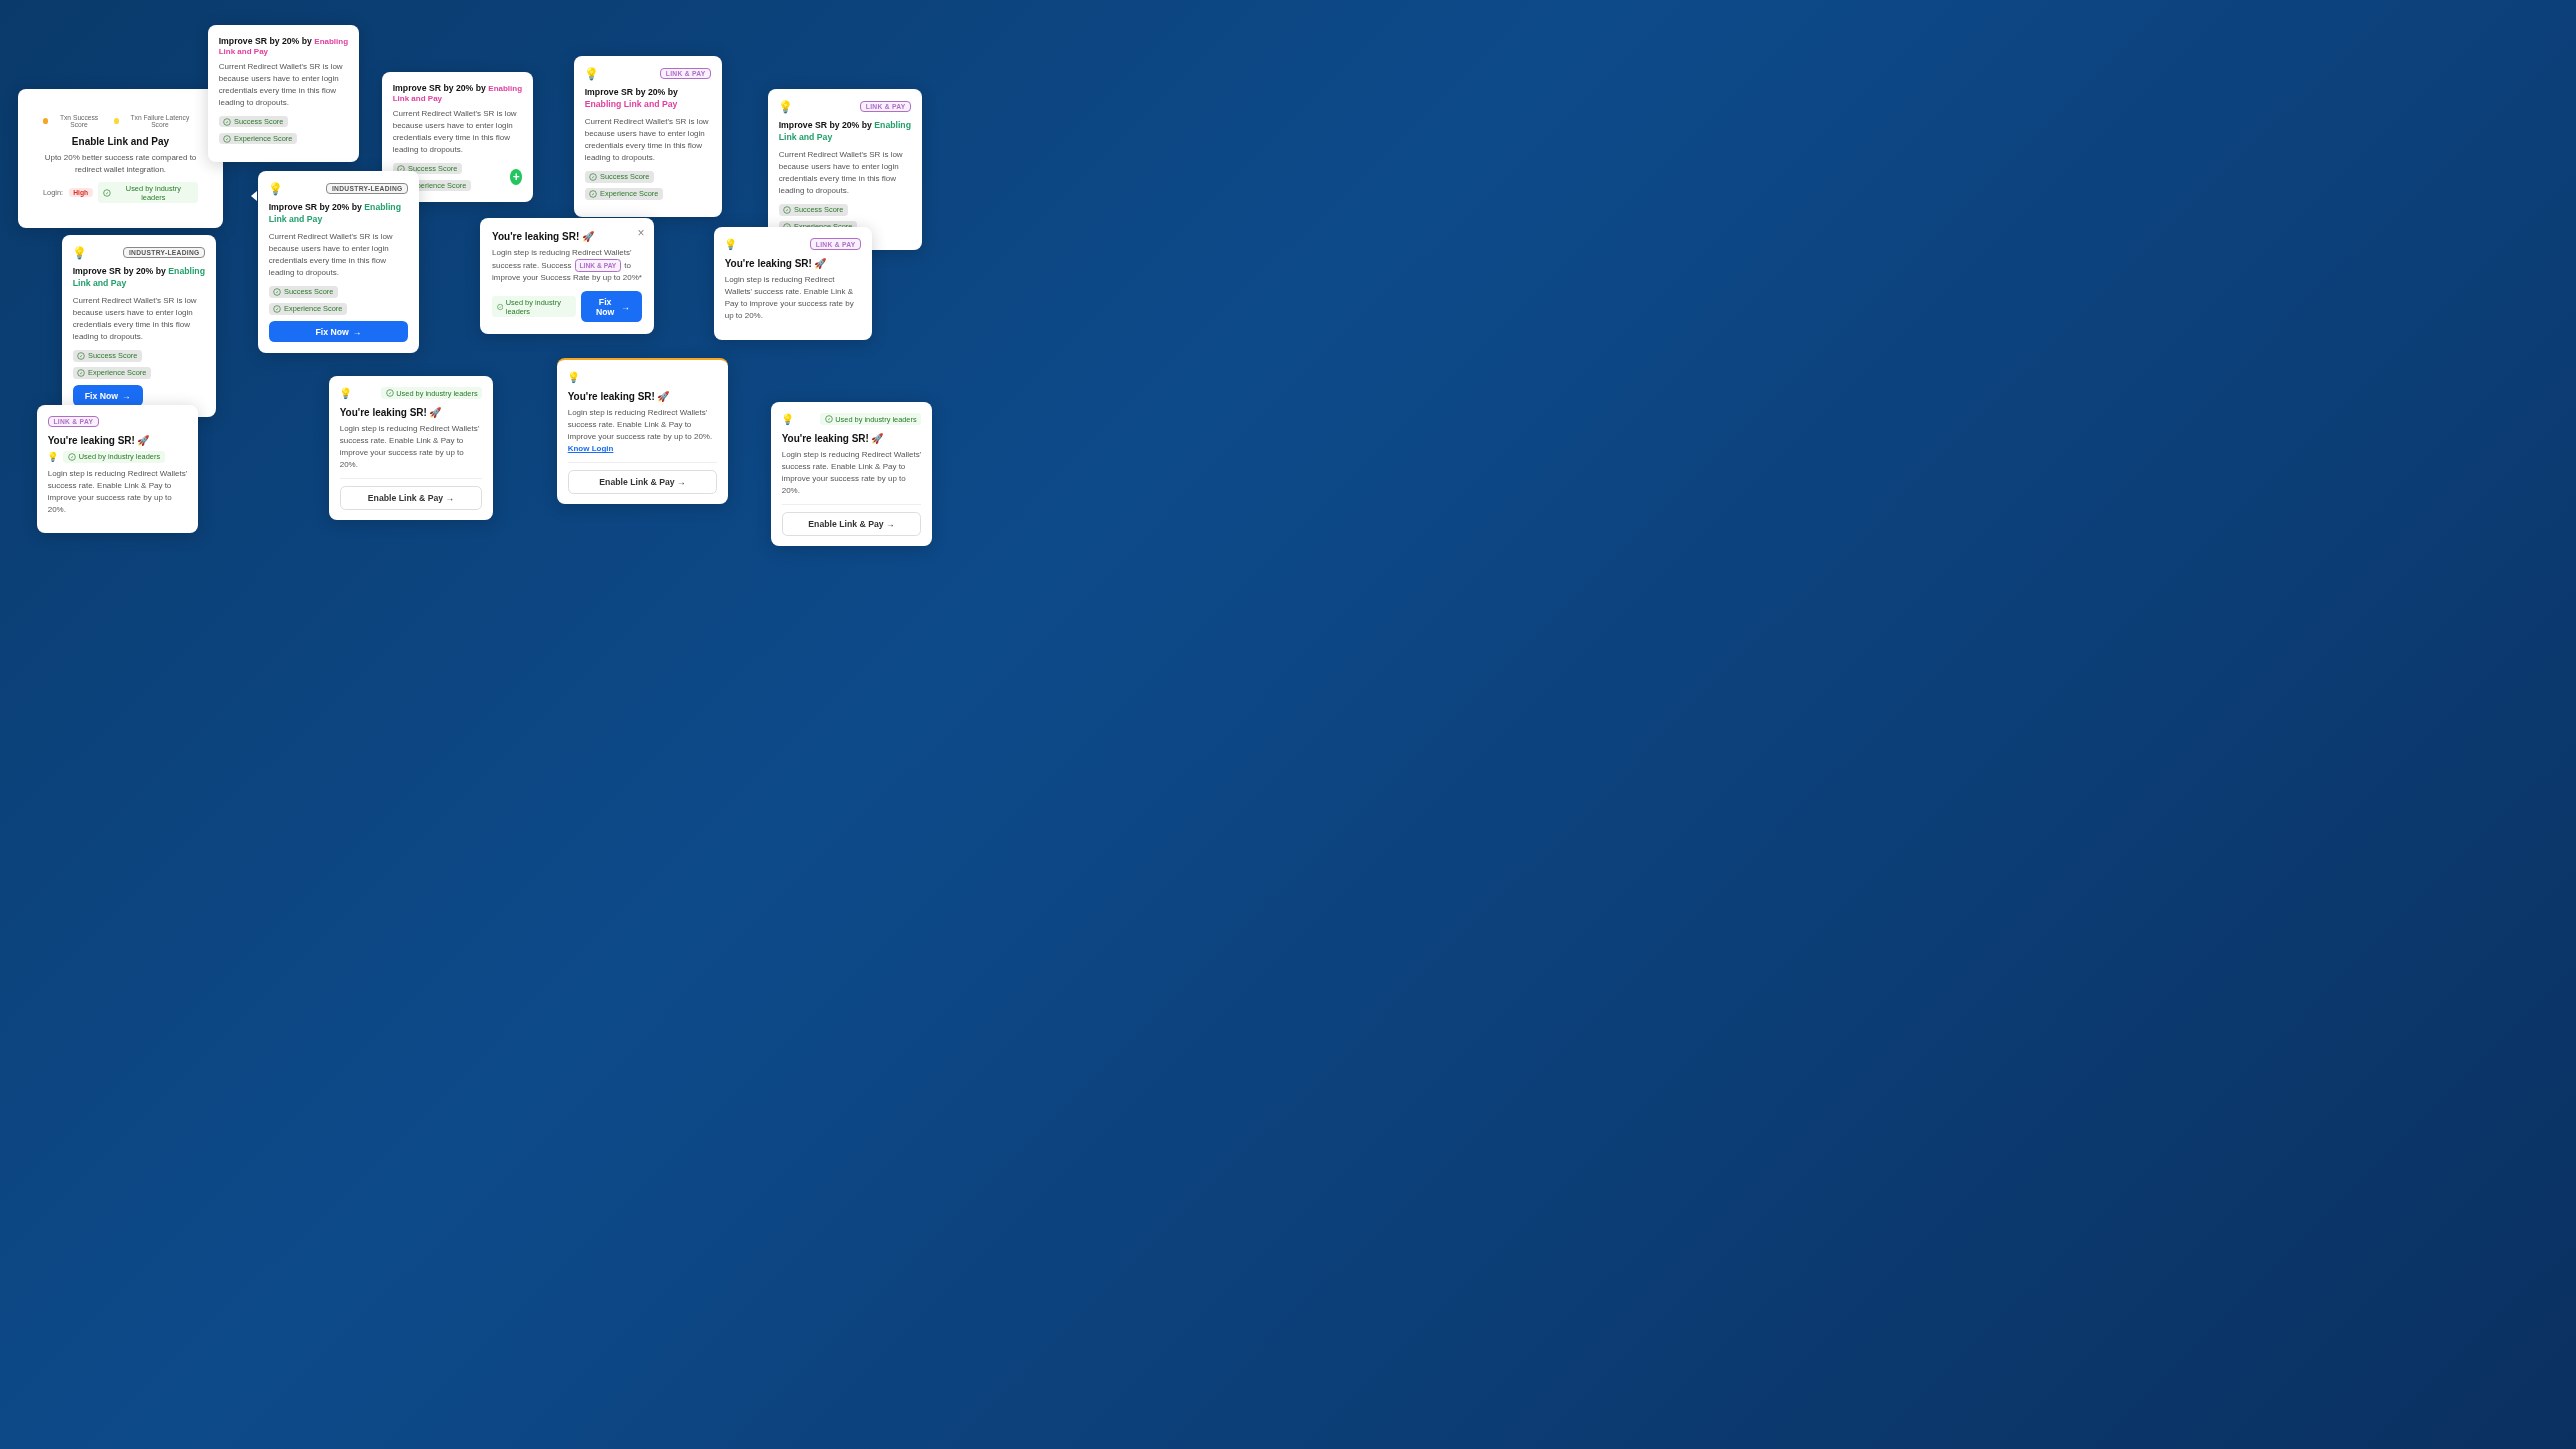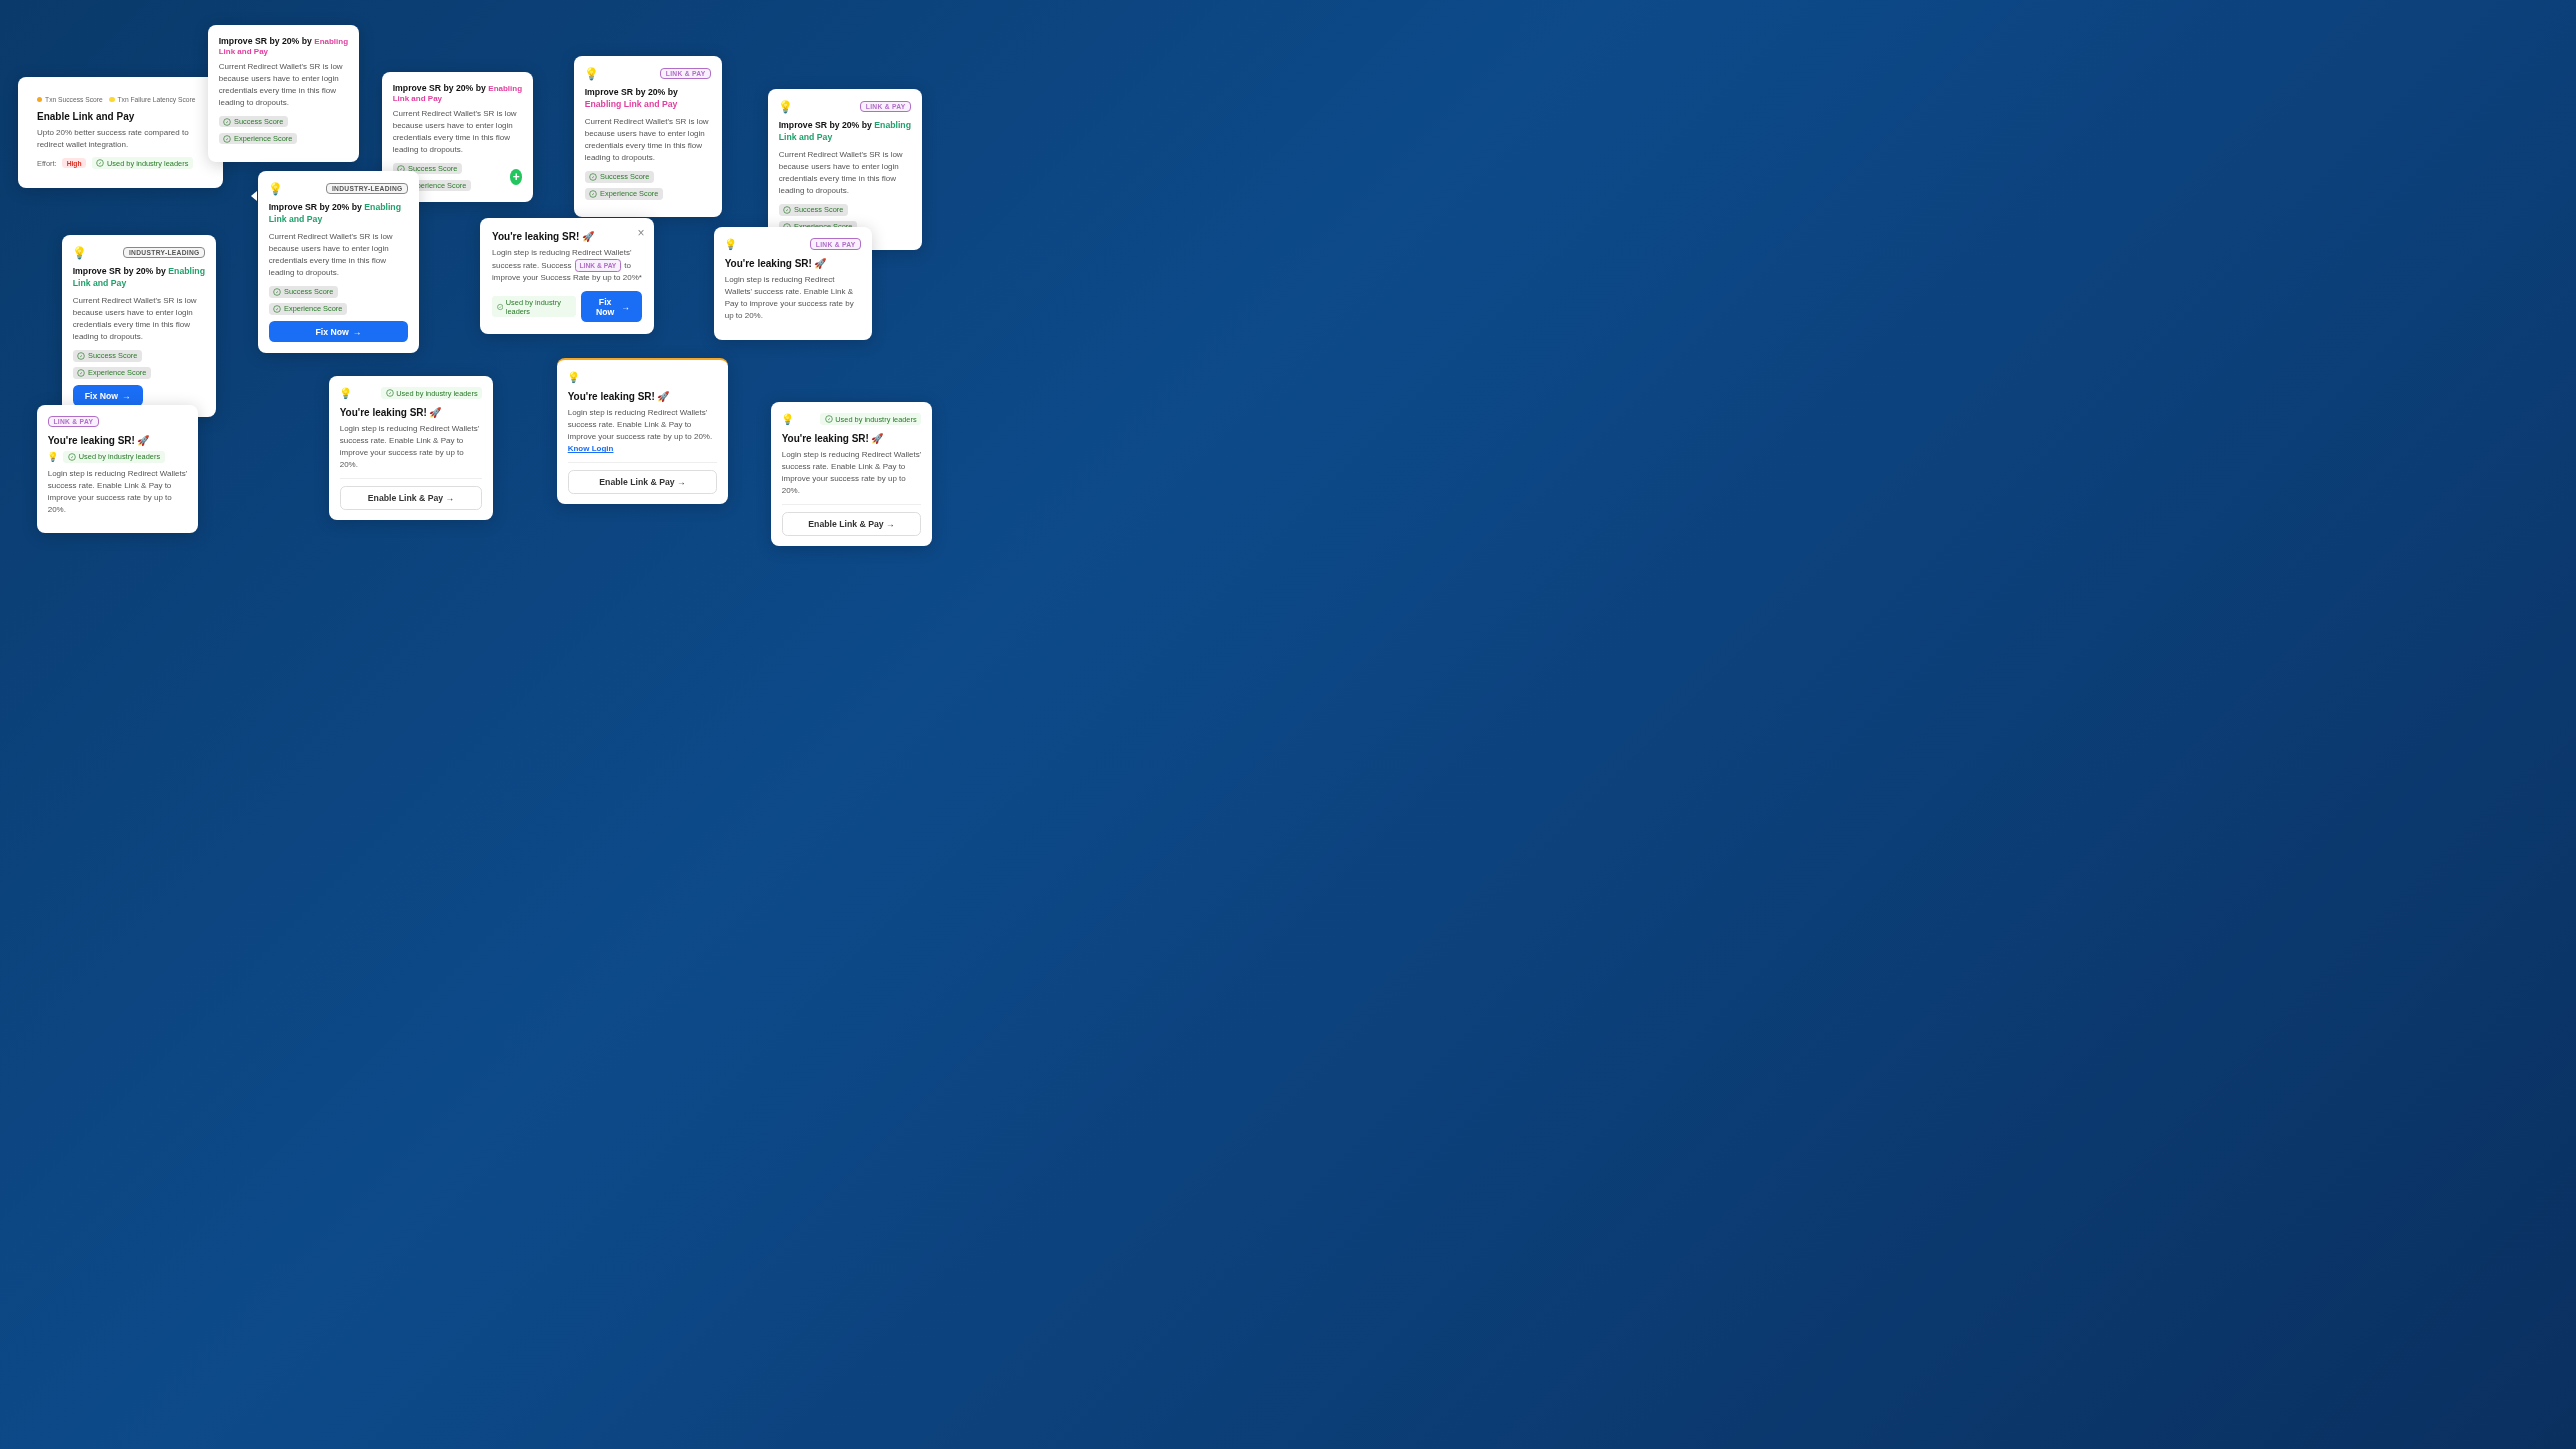--- a/index.html
+++ b/index.html
@@ -146,21 +146,21 @@
       top: 8px;
       right: 9.4px;
       font-size: 12px;
       color: #888;
       cursor: pointer;
       background: none;
       border: none;
     }
 
     
-    #card1 { left: 18px; top: 77px; width: 205px; padding: 19px; }
+    #card1 { left: 18px; top: 89px; width: 205px; padding: 25px; text-align: center; }
     
     #card2 { left: 208px; top: 25px; width: 151px; padding: 10.7px; }
     
     #card3 { left: 382px; top: 72px; width: 151px; padding: 10.7px; }
     
     #card4 { left: 574px; top: 56px; width: 148px; padding: 10.7px; }
     
     #card5 { left: 768px; top: 89px; width: 154px; padding: 10.7px; }
     
     #card6 { left: 62px; top: 235px; width: 154px; padding: 10.7px; }
@@ -228,21 +228,21 @@
       <span class="dot-yellow"></span>
       <span>Txn Failure Latency Score</span>
     </span>
   </div>
   <div class="card-title">
     <span>Enable Link and Pay</span>
   </div>
   <div class="card-desc">Upto 20% better success rate compared to redirect wallet integration.</div>
   <div class="bottom-row">
     <span style="font-size:7.4px;color:#666;">
-      <span>Effort:</span>
+      <span>Login:</span>
     </span>
     <span class="effort-tag">
       <span>High</span>
     </span>
     <span class="industry-tag">
       <svg width="8" height="8" viewBox="0 0 24 24" fill="none" stroke="#2a7a2a" stroke-width="2">
           <circle cx="12" cy="12" r="10"></circle>
           <path d="M9 12l2 2 4-4"></path>
         </svg>
       <span>Used by industry leaders</span>

